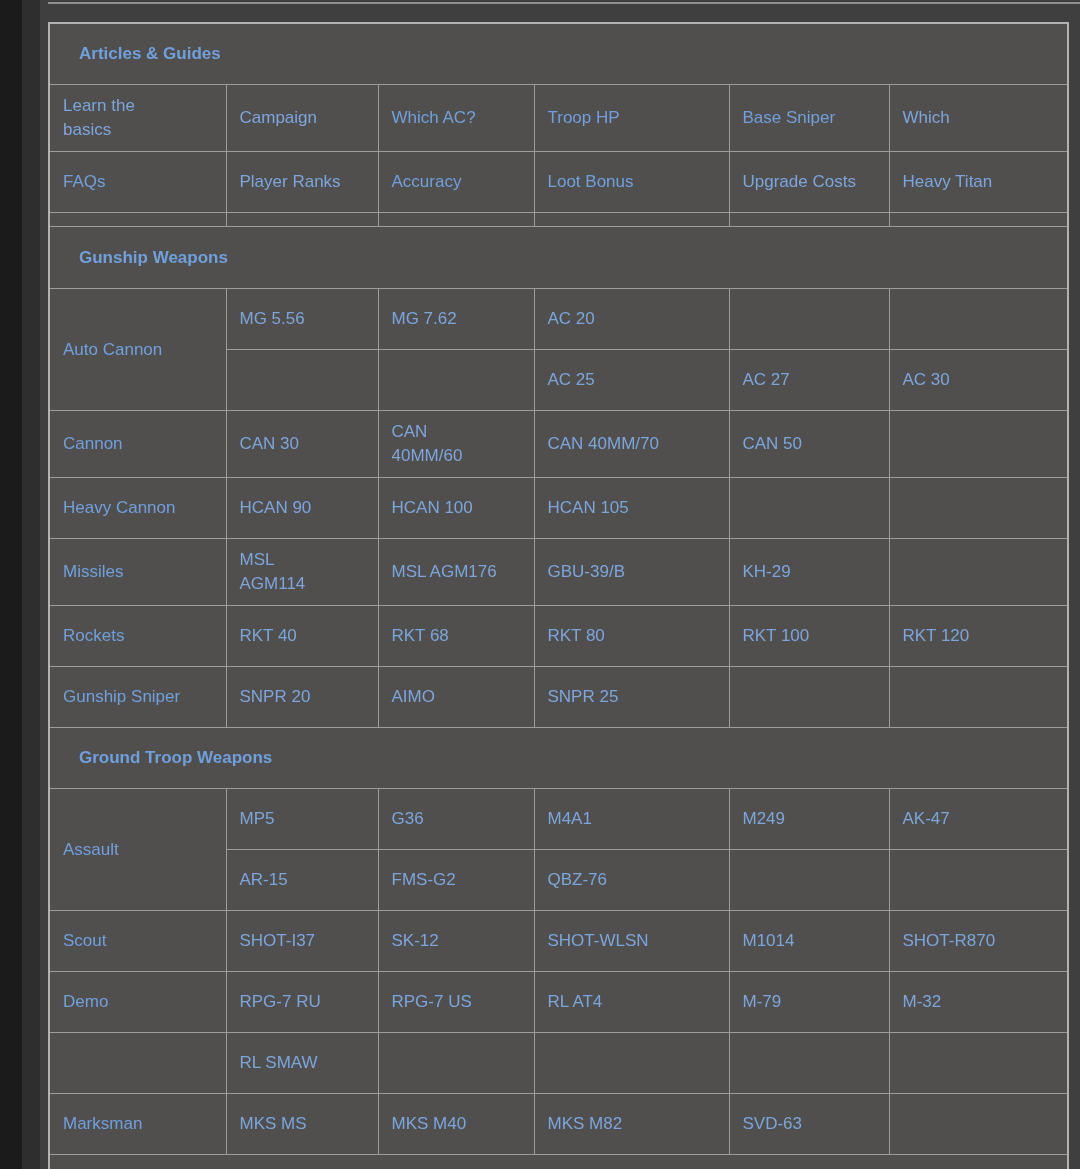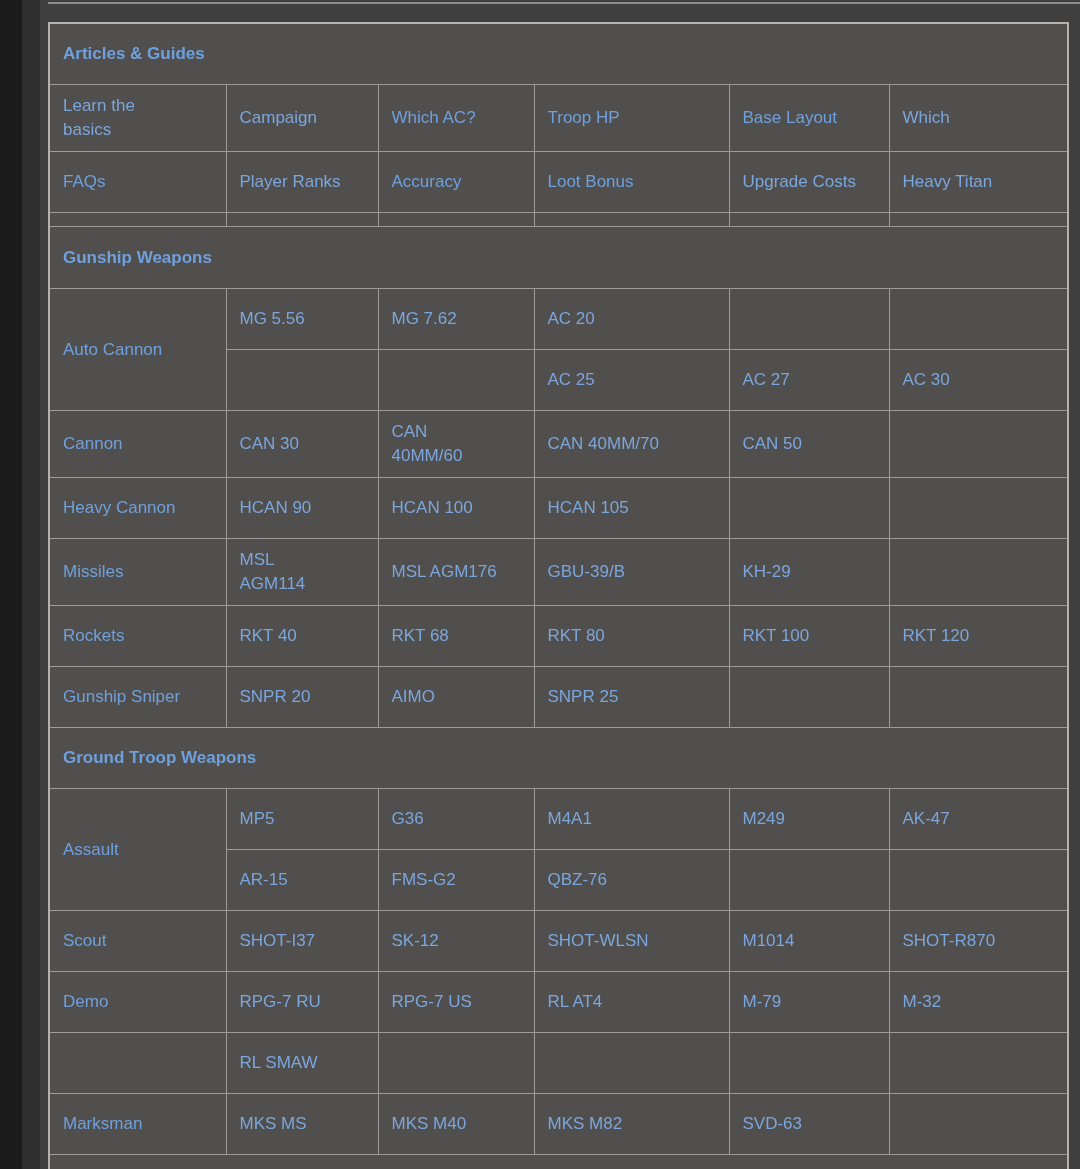--- a/index.html
+++ b/index.html
@@ -62,20 +62,21 @@
     cursor: pointer;
   }
   .link.bold {
     font-weight: normal;
     color: #6fa0dc;
   }
   .section-label {
     color: #6fa0dc;
     font-weight: bold;
     white-space: pre-line;
+    margin-left: 16px;
   }
 </style>
 </head>
 <body>
 
 <div class="edge-strip-outer"></div>
 <div class="edge-strip-inner"></div>
 <div class="top-rule"></div>
 
 <table class="nav-table">
@@ -90,21 +91,21 @@
   <tbody>
       <tr>
         <td colspan="6"><span class="section-label">Articles &amp; Guides</span></td>
       </tr>
       <tr>
         <td><span class="link">Learn the
 basics</span></td>
         <td><span class="link">Campaign</span></td>
         <td><span class="link bold">Which AC?</span></td>
         <td><span class="link bold">Troop HP</span></td>
-        <td><span class="link bold">Base Layout</span></td>
+        <td><span class="link bold">Base Sniper</span></td>
         <td><span class="link">Which</span></td>
       </tr>
       <tr>
         <td><span class="link bold">FAQs</span></td>
         <td><span class="link">Player Ranks</span></td>
         <td><span class="link bold">Accuracy</span></td>
         <td><span class="link bold">Loot Bonus</span></td>
         <td><span class="link">Upgrade Costs</span></td>
         <td><span class="link">Heavy Titan</span></td>
       </tr>

